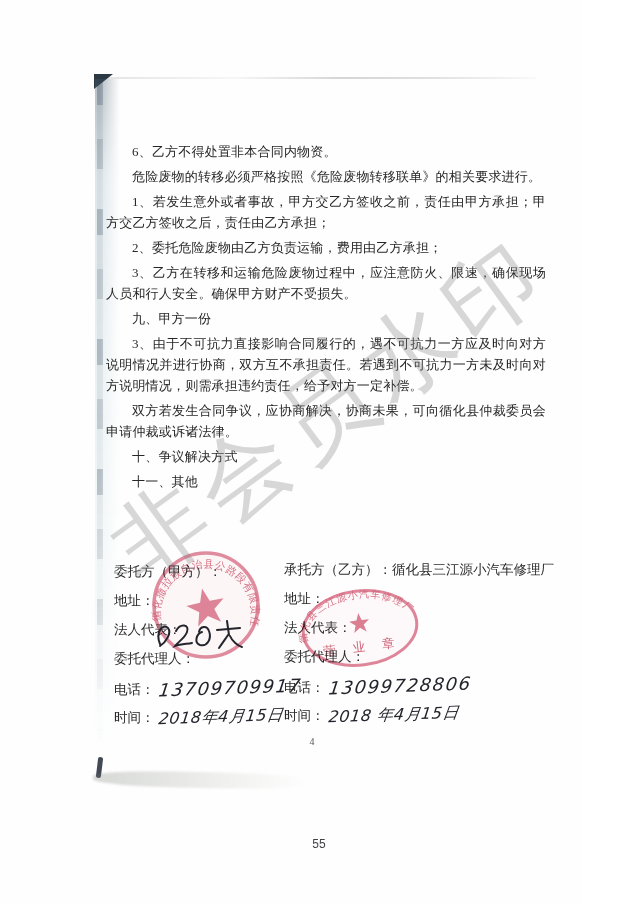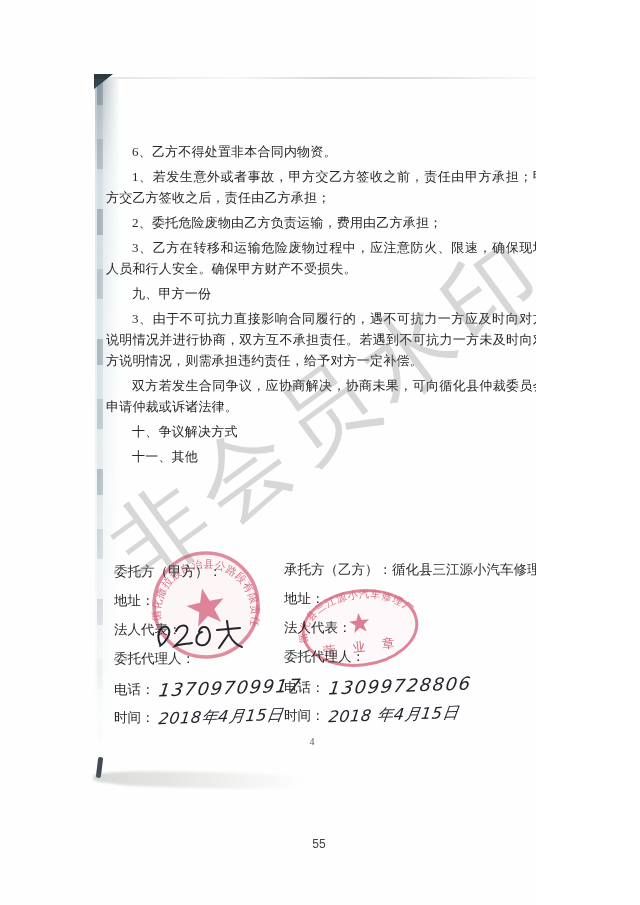--- a/index.html
+++ b/index.html
@@ -4,20 +4,21 @@
 <style>
   html, body { margin: 0; padding: 0; background: #ffffff; }
   .screenshot {
     position: relative;
     width: 536px;
     height: 905px;
     background: #fefefe;
     overflow: hidden;
     font-family: "Liberation Serif", serif;
     color: #262626;
+    padding-left: 46px;
   }
 
   
   .page-top-edge {
     position: absolute; left: 104px; top: 77px; width: 432px; height: 2px;
     background: linear-gradient(to right,
       rgba(0,0,0,0.10), rgba(0,0,0,0.03) 30%, rgba(0,0,0,0.16) 55%,
       rgba(0,0,0,0.12) 75%, rgba(0,0,0,0.02));
   }
   .corner-fold {
@@ -114,20 +115,21 @@
 <div class="screenshot">
 
   <div class="page-top-edge"></div>
   <div class="corner-fold"></div>
   <div class="binding-shadow"></div>
   <div class="edge-blot"></div>
   <div class="page-bottom-shade"></div>
 
   <div class="contract-body">
     <p>6、乙方不得处置非本合同内物资。</p>
+    <p>危险废物的转移必须严格按照《危险废物转移联单》的相关要求进行。</p>
     <p>1、若发生意外或者事故，甲方交乙方签收之前，责任由甲方承担；甲方交乙方签收之后，责任由乙方承担；</p>
     <p>2、委托危险废物由乙方负责运输，费用由乙方承担；</p>
     <p>3、乙方在转移和运输危险废物过程中，应注意防火、限速，确保现场人员和行人安全。确保甲方财产不受损失。</p>
     <p>九、甲方一份</p>
     <p>3、由于不可抗力直接影响合同履行的，遇不可抗力一方应及时向对方说明情况并进行协商，双方互不承担责任。若遇到不可抗力一方未及时向对方说明情况，则需承担违约责任，给予对方一定补偿。</p>
     <p>双方若发生合同争议，应协商解决，协商未果，可向循化县仲裁委员会申请仲裁或诉诸法律。</p>
     <p>十、争议解决方式</p>
     <p>十一、其他</p>
   </div>
 

